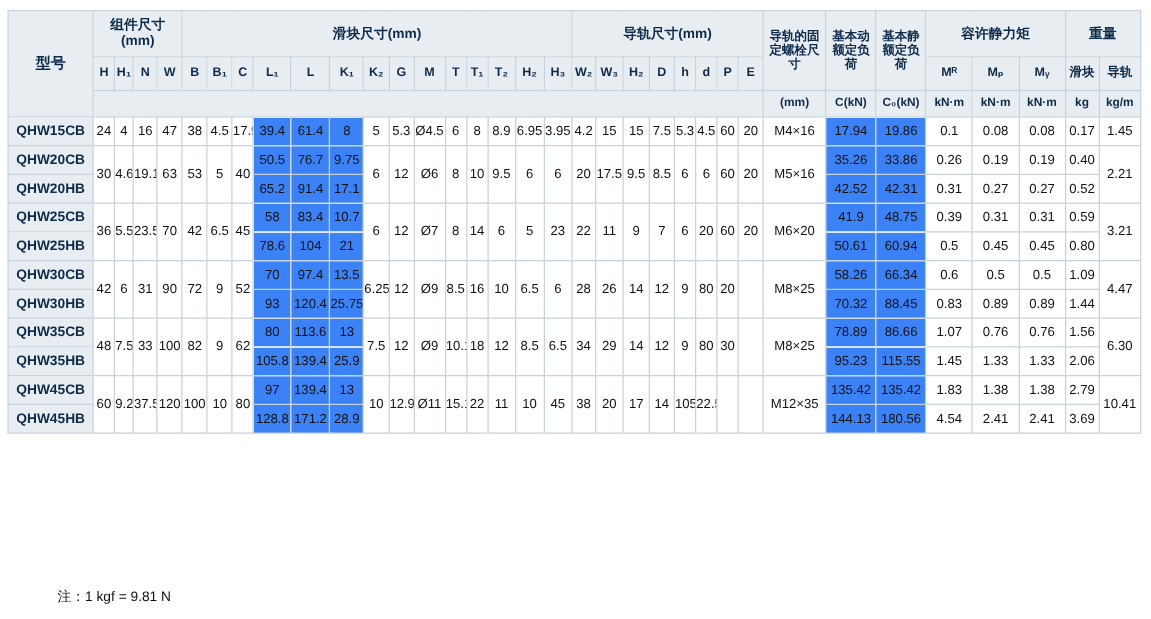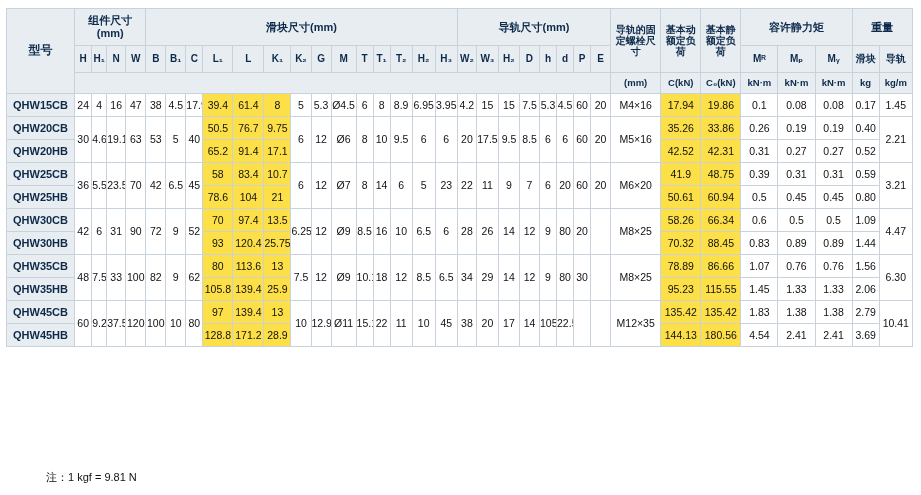--- a/index.html
+++ b/index.html
@@ -49,21 +49,21 @@
   }
   tbody td.model{
     background:#e8edf2;
     font-weight:bold;
     font-size:11px;
     color:#0d2a4a;
     text-align:left;
     padding-left:6px;
   }
   tbody td.shaded{
-    background:#fde047;
+    background:#3b82f6;
   }
   tbody td.blank{
     background:#ffffff;
   }
   .note{
     position:absolute;
     left:10px;top:462px;
     font-size:11px;
     color:#111;
     margin-left:36px;

